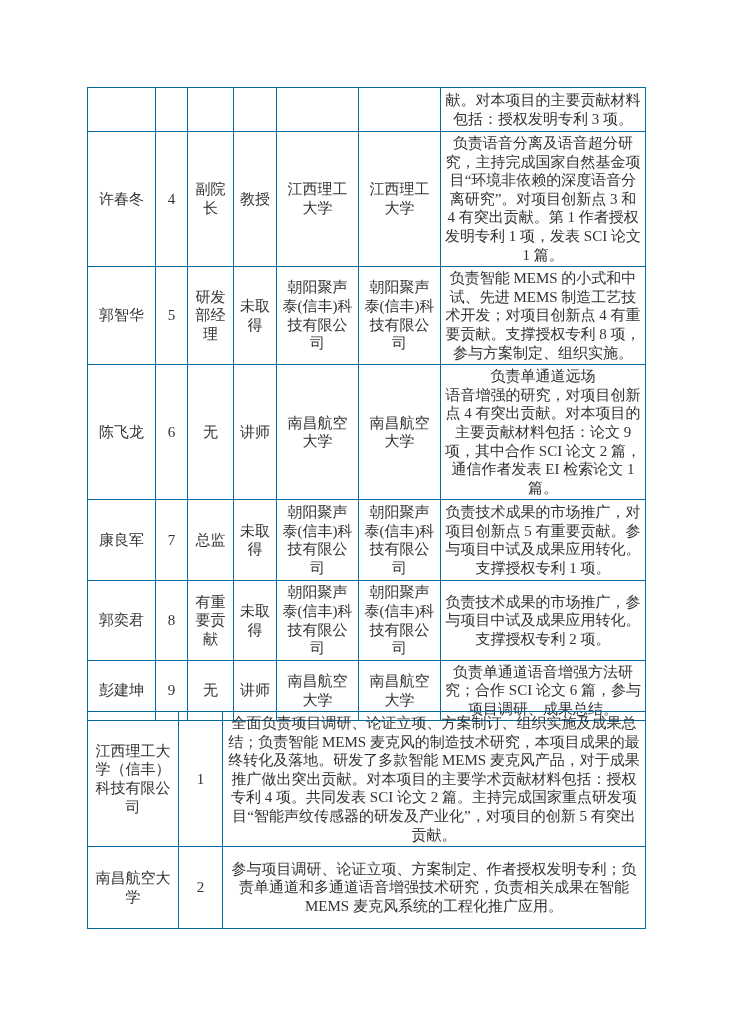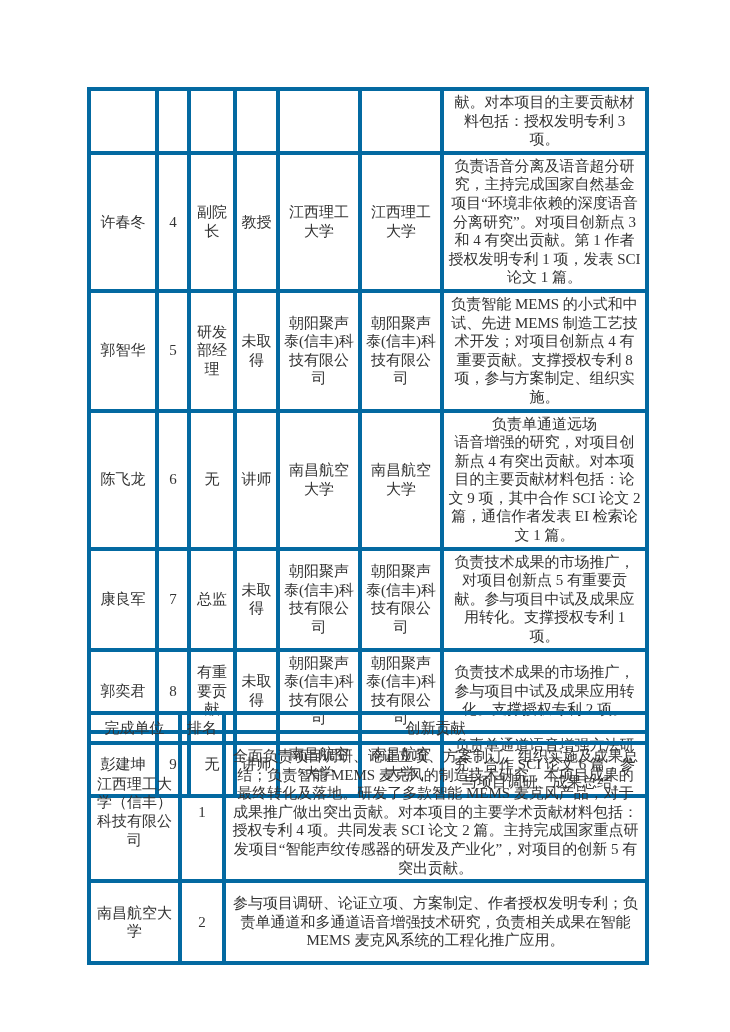--- a/index.html
+++ b/index.html
@@ -18,21 +18,21 @@
   table{
     border-collapse:collapse;
     table-layout:fixed;
     position:absolute;
     left:87px;
     width:558px;
   }
   #table1{top:87px;}
   #table2{top:711px;}
   td,th{
-    border:4px solid #0369a1;
+    border:1px solid #0369a1;
     text-align:center;
     vertical-align:middle;
     padding:2px 4px;
     white-space:pre-line;
     overflow-wrap:break-word;
     font-weight:normal;
     box-sizing:border-box;
   }
   
   .t1r0{height:44px;}
@@ -139,25 +139,20 @@
   </table>
 
 
   <table id="table2">
     <colgroup>
       <col style="width:91px">
         <col style="width:44px">
         <col style="width:423px">
     </colgroup>
     <tbody>
-      <tr class="t2rh">
-        <th>完成单位</th>
-        <th>排名</th>
-        <th>创新贡献</th>
-      </tr>
       <tr class="t2r0">
         <td>江西理工大学（信丰）科技有限公司</td>
         <td>1</td>
         <td>全面负责项目调研、论证立项、方案制订、组织实施及成果总结；负责智能 MEMS 麦克风的制造技术研究，本项目成果的最终转化及落地。研发了多款智能 MEMS 麦克风产品，对于成果推广做出突出贡献。对本项目的主要学术贡献材料包括：授权专利 4 项。共同发表 SCI 论文 2 篇。主持完成国家重点研发项目“智能声纹传感器的研发及产业化”，对项目的创新 5 有突出贡献。</td>
       </tr>
       <tr class="t2r1">
         <td>南昌航空大学</td>
         <td>2</td>
         <td>参与项目调研、论证立项、方案制定、作者授权发明专利；负责单通道和多通道语音增强技术研究，负责相关成果在智能 MEMS 麦克风系统的工程化推广应用。</td>
       </tr>

